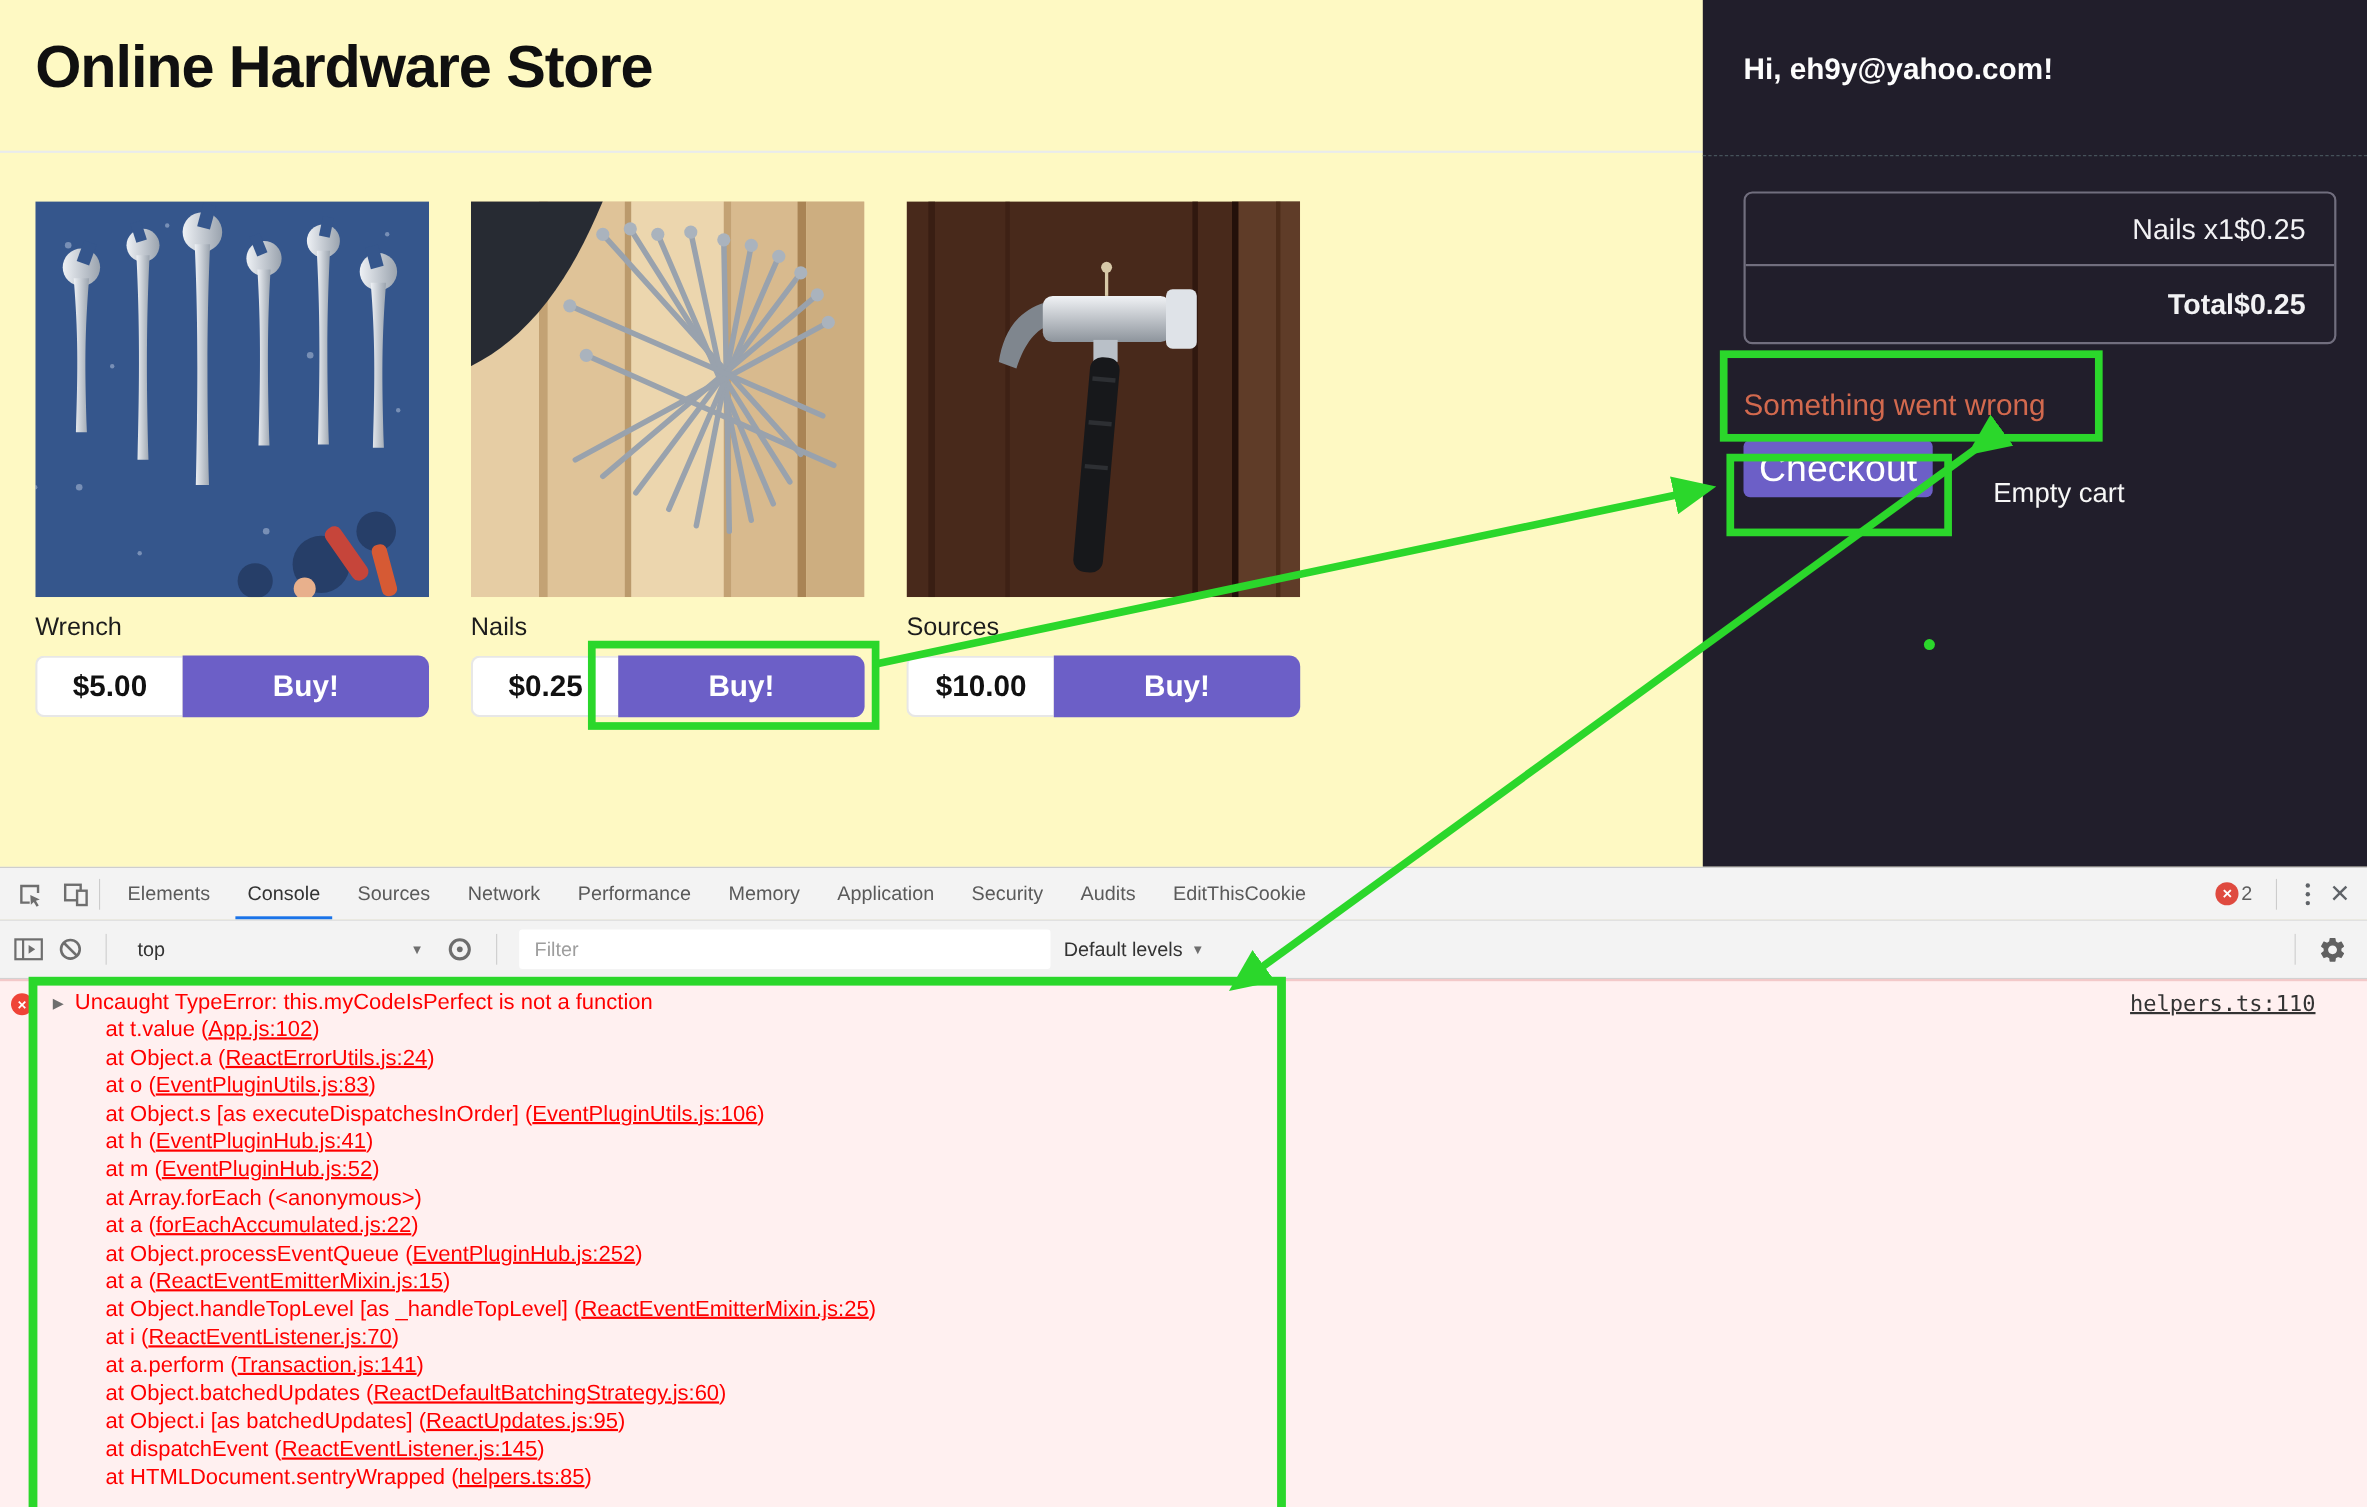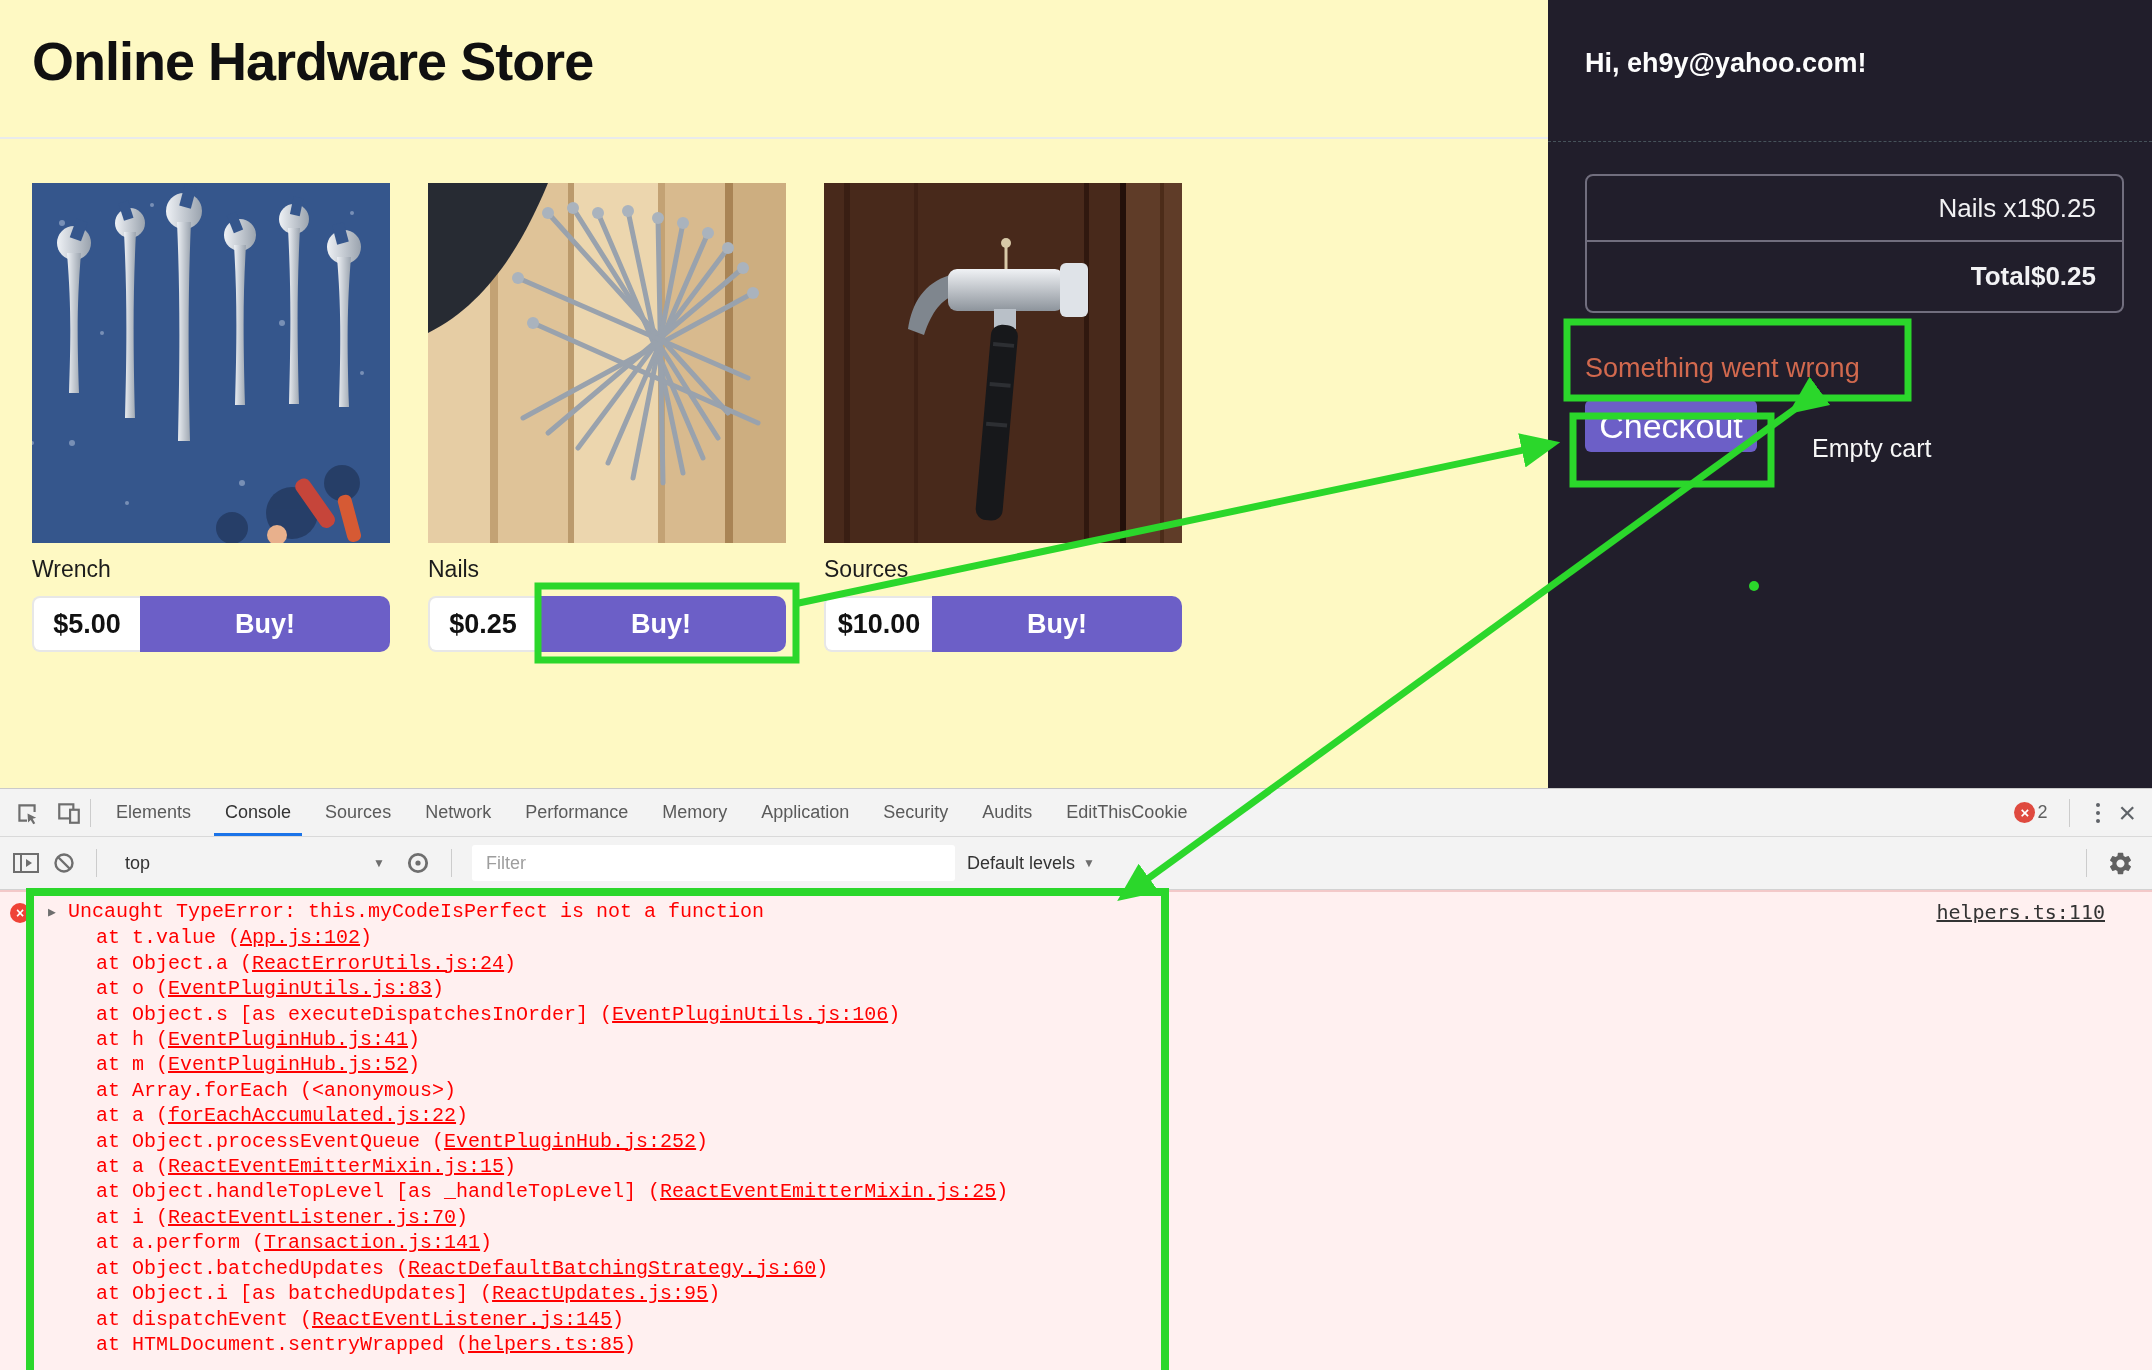--- a/index.html
+++ b/index.html
@@ -10,21 +10,21 @@
   .store-title{position:absolute;left:32px;top:30px;font-size:54px;font-weight:800;
     color:#101010;letter-spacing:-1px;}
   .store-divider{position:absolute;left:0;top:137px;width:1548px;height:0;
     border-top:2px solid #e9ebec;}
   .card{position:absolute;top:183px;width:358px;}
   .card.c0{left:32px}.card.c1{left:428px}.card.c2{left:824px}
   .pimg{width:358px;height:360px;overflow:hidden;}
   .pimg svg{display:block;}
   .pname{margin-top:13px;height:30px;font-size:23px;color:#1c1c1c;}
   .prow{margin-top:10px;height:56px;display:flex;}
-  .pprice{width:108px;box-sizing:border-box;border:2px solid #e7e7e7;border-right:none;
+  .pprice{width:134px;box-sizing:border-box;border:2px solid #e7e7e7;border-right:none;
     border-radius:8px 0 0 8px;background:#fff;display:flex;align-items:center;justify-content:center;
     font-size:27px;font-weight:bold;color:#111;}
   .pbuy{flex:1;border:none;background:#6c5fc7;color:#fff;font-size:27px;font-weight:bold;
     border-radius:0 10px 10px 0;font-family:inherit;cursor:pointer;}
 
   
   .panel{position:absolute;left:1548px;top:0;width:604px;height:788px;background:#211e2b;}
   .greeting{position:absolute;left:37px;top:48px;font-size:27px;font-weight:bold;color:#fdfdfd;}
   .panel-divider{position:absolute;left:0;top:141px;width:604px;height:0;
     border-top:1px dashed #46525a;}
@@ -72,21 +72,21 @@
   .tb-spacer{flex:1;}
 
   .dt-console{position:absolute;left:0;top:890px;width:2152px;height:480px;background:#fff0f0;
     border-top:2px solid #f3c9c9;box-sizing:border-box;}
   .err-circle{position:absolute;left:10px;top:903px;width:20px;height:20px;border-radius:50%;
     background:#ef4337;color:#fff;display:flex;align-items:center;justify-content:center;
     font-size:14px;font-weight:bold;}
   .src-top-link{position:absolute;right:47px;top:900px;font-family:"DejaVu Sans Mono",monospace;
     font-size:20px;color:#333;text-decoration:underline;cursor:pointer;}
   #trace{position:absolute;left:48px;top:894px;width:1500px;
-    font-family:Liberation Mono, monospace;font-size:20px;line-height:25.4px;color:#ff0000;
+    font-family:Liberation Sans, sans-serif;font-size:20px;line-height:25.4px;color:#ff0000;
     padding-top:5px;white-space:nowrap;}
   .tri{display:inline-block;width:20px;color:#6e6e6e;font-size:13px;vertical-align:1px;}
   .trace-line{padding-left:48px;}
   .tlink{text-decoration:underline;cursor:pointer;}
   .tlink.plain{text-decoration:none;cursor:default;}
 
   
   #overlay{position:absolute;left:0;top:0;z-index:60;pointer-events:none;}
   .toolbar-icon{cursor:pointer;display:flex;}
 </style>

